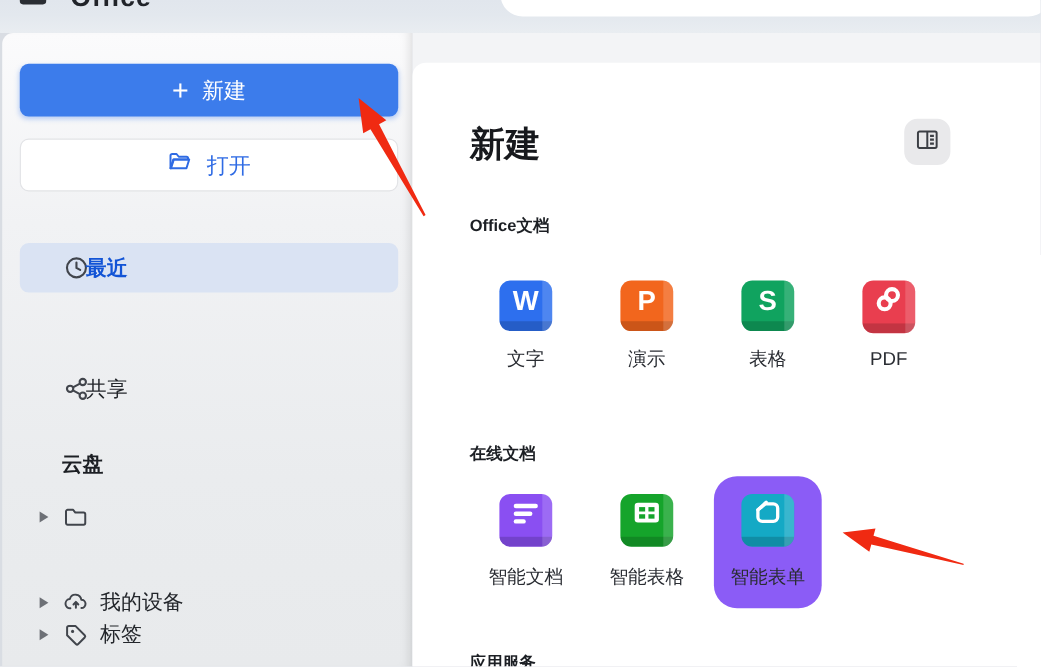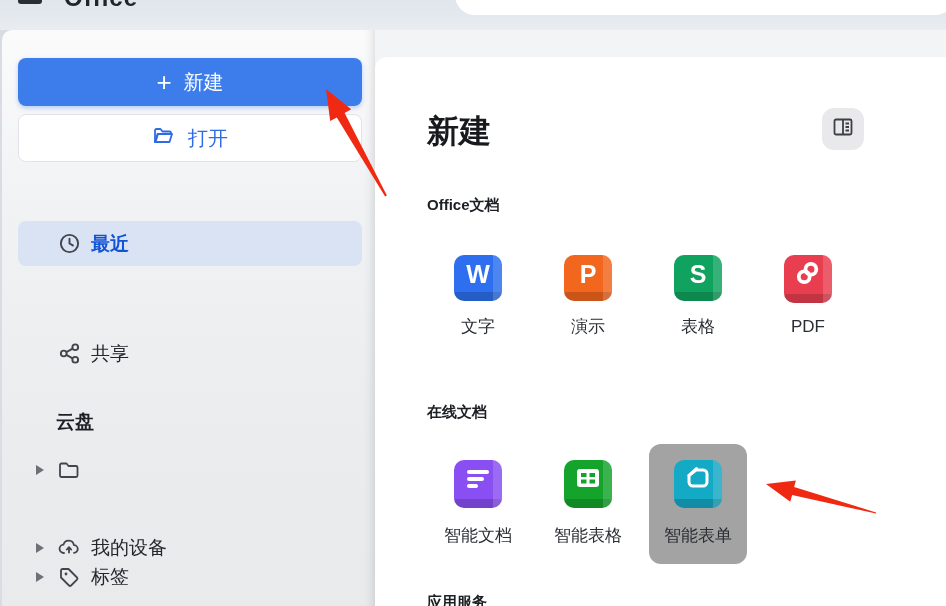--- a/index.html
+++ b/index.html
@@ -19,28 +19,28 @@
   
   .sidebar { position:absolute; left:2px; top:30px; width:373px; height:576px;
     border-radius:10px 0 0 0;
     background:linear-gradient(180deg,#fbfbfc 0%,#f1f2f4 30%,#eaecee 70%,#e8eaec 100%);
     box-shadow:inset -10px 0 12px -10px rgba(0,0,0,.18); }
   .btn { position:absolute; left:16px; width:344px; height:48px; border-radius:8px;
     display:flex; align-items:center; justify-content:center; font-size:20px; cursor:pointer; }
   .btn-new { top:28px; background:var(--accent,#3c7ceb); color:#fff;
     box-shadow:0 2px 5px rgba(60,124,235,.35); }
   .btn-new .plus { font-size:26px; font-weight:400; margin-right:12px; line-height:1; }
-  .btn-open { top:84px; background:#fff; border:1px solid #e2e3e6; color:var(--open_blue,#2f6be4); }
+  .btn-open { top:96px; background:#fff; border:1px solid #e2e3e6; color:var(--open_blue,#2f6be4); }
   .btn-open svg { margin-right:12px; }
 
   .nav-row { position:absolute; left:16px; width:344px; height:45px; border-radius:8px;
     display:flex; align-items:center; font-size:19px; color:#23262b; cursor:pointer; }
   .nav-row .ic { position:absolute; left:39px; width:24px; height:24px; display:flex;
     align-items:center; justify-content:center; }
-  .nav-row .lbl { position:absolute; left:73px; }
+  .nav-row .lbl { position:absolute; left:60px; }
   .nav-row.selected { background:var(--selected_bg,#dae3f3); }
   .nav-row.selected .lbl { color:var(--selected_text,#1254d6); font-weight:bold; }
 
   .cloud-title { position:absolute; left:54px; top:379px; font-size:19px; font-weight:bold; color:#1c1f24; }
   .tree-row { position:absolute; left:16px; width:344px; height:44px; border-radius:8px;
     display:flex; align-items:center; font-size:19px; color:#23262b; cursor:pointer; }
   .tree-row .caret { position:absolute; left:18px; width:0; height:0;
     border:5px solid transparent; border-left:8px solid #6d7076; }
   .tree-row .ic { position:absolute; left:39px; width:24px; height:24px; display:flex;
     align-items:center; justify-content:center; }
@@ -50,25 +50,25 @@
   .main-bg { position:absolute; left:375px; top:30px; width:571px; height:576px; background:#f3f4f6; }
   .card { position:absolute; left:0; top:27px; width:571px; height:549px; background:#ffffff;
     border-radius:12px 0 0 0; overflow:hidden; }
   .page-title { position:absolute; left:52px; top:53px; font-size:32px; font-weight:bold; color:#17191d; }
   .layout-btn { position:absolute; left:447px; top:51px; width:42px; height:42px; border-radius:12px;
     background:#e9e9eb; display:flex; align-items:center; justify-content:center; cursor:pointer; }
   .sec-heading { position:absolute; left:52px; font-size:15px; font-weight:bold; color:#1c1f24; }
   .sec1 { top:139px; } .sec2 { top:346px; } .sec3 { top:536px; }
 
   .tile-row { position:absolute; left:54px; display:flex; gap:12px; }
-  .row1 { top:186px; } .row2 { top:387px; }
+  .row1 { top:186px; } .row2 { top:376px; }
   .tile { width:98px; display:flex; flex-direction:column; align-items:center; cursor:pointer; border-radius:12px; }
   .row1 .tile { height:95px; padding-top:12px; }
   .row2 .tile { height:120px; padding-top:16px; }
-  .tile.selected { background:#a3a3a3; }
+  .tile.selected { background:#8b5cf6;border-radius:21px; }
   .tile .lbl { margin-top:14px; font-size:17px; color:#2a2d33; }
   .row2 .tile .lbl { margin-top:16px; }
 
   .tile-icon { position:relative; width:48px; height:48px; border-radius:10px; overflow:hidden;
     display:flex; align-items:center; justify-content:center; color:#fff; font-weight:bold; font-size:25px; }
   .tile-icon::after { content:''; position:absolute; right:0; top:0; width:9px; height:100%;
     background:rgba(255,255,255,.16); }
   .tile-icon::before { content:''; position:absolute; left:0; bottom:0; width:100%; height:9px;
     background:rgba(0,0,0,.16); }
   .tile-icon > * { position:relative; z-index:1; margin-bottom:7px; }

